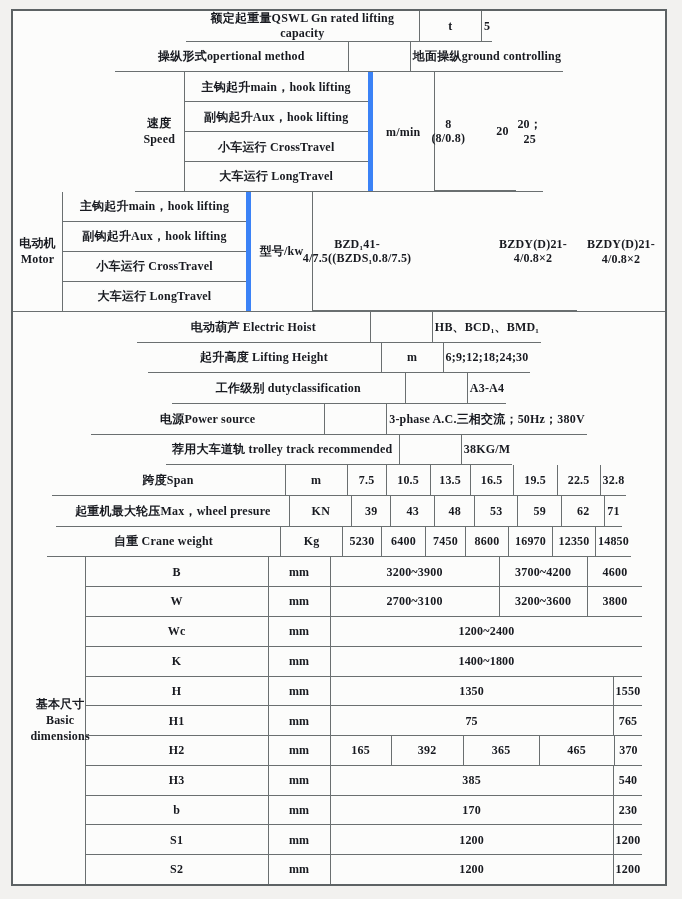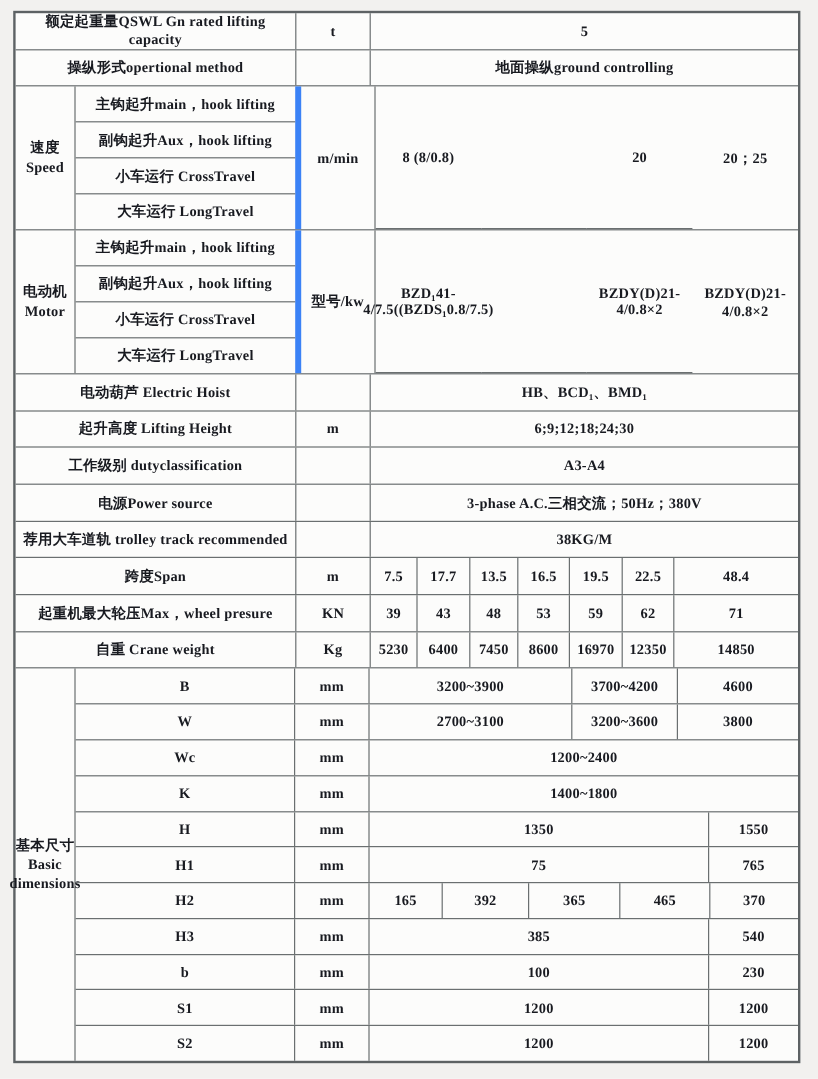--- a/index.html
+++ b/index.html
@@ -5,21 +5,21 @@
   html,body{margin:0;padding:0;}
   body{
     width:682px;height:899px;position:relative;
     background:#f2f1ef;
     font-family:"Liberation Serif","DejaVu Serif",serif;
     font-weight:bold;color:#181a20;
   }
   .tbl{
     position:absolute;left:11px;top:9px;width:656px;height:877px;
     box-sizing:border-box;border:2px solid #5d6264;background:#fcfcfb;
-    display:flex;flex-direction:column;font-size:12px;
+    display:flex;flex-direction:column;font-size:12px;align-items:center;
   }
   .r{display:flex;border-bottom:1px solid #6a6f70;min-height:0;}
   .tbl>.r:last-child{border-bottom:none;}
   .f1{flex:1;} .f4{flex:4;} .f11{flex:11;}
   .c{
     display:flex;align-items:center;justify-content:center;text-align:center;
     box-sizing:border-box;min-width:0;min-height:0;padding:1px 2px;
     letter-spacing:.2px;line-height:1.2;
   }
   .label{width:234px;border-right:1px solid #6a6f70;}
@@ -129,26 +129,26 @@
     <div class="c label">荐用大车道轨 trolley track recommended</div>
     <div class="c unit"></div>
     <div class="c value">38KG/M</div>
   </div>
 
   <div class="r f1">
     <div class="c label">跨度Span</div>
     <div class="c unit">m</div>
     <div class="vals">
       <div class="c vc v1">7.5</div>
-      <div class="c vc v2">17.7</div>
+      <div class="c vc v2">10.5</div>
       <div class="c vc v3">13.5</div>
       <div class="c vc v4">16.5</div>
       <div class="c vc v5">19.5</div>
       <div class="c vc v6">22.5</div>
-      <div class="c vc v7">48.4</div>
+      <div class="c vc v7">32.8</div>
     </div>
   </div>
 
   <div class="r f1">
     <div class="c label">起重机最大轮压Max，wheel presure</div>
     <div class="c unit">KN</div>
     <div class="vals">
       <div class="c vc v1">39</div>
       <div class="c vc v2">43</div>
       <div class="c vc v3">48</div>
@@ -251,21 +251,21 @@
         <div class="dcells">
           <div class="c vc hA">385</div>
           <div class="c vc fill">540</div>
         </div>
       </div>
 
       <div class="drow">
         <div class="c dlabel">b</div>
         <div class="c dunit">mm</div>
         <div class="dcells">
-          <div class="c vc hA">100</div>
+          <div class="c vc hA">170</div>
           <div class="c vc fill">230</div>
         </div>
       </div>
 
       <div class="drow">
         <div class="c dlabel">S1</div>
         <div class="c dunit">mm</div>
         <div class="dcells">
           <div class="c vc hA">1200</div>
           <div class="c vc fill">1200</div>

